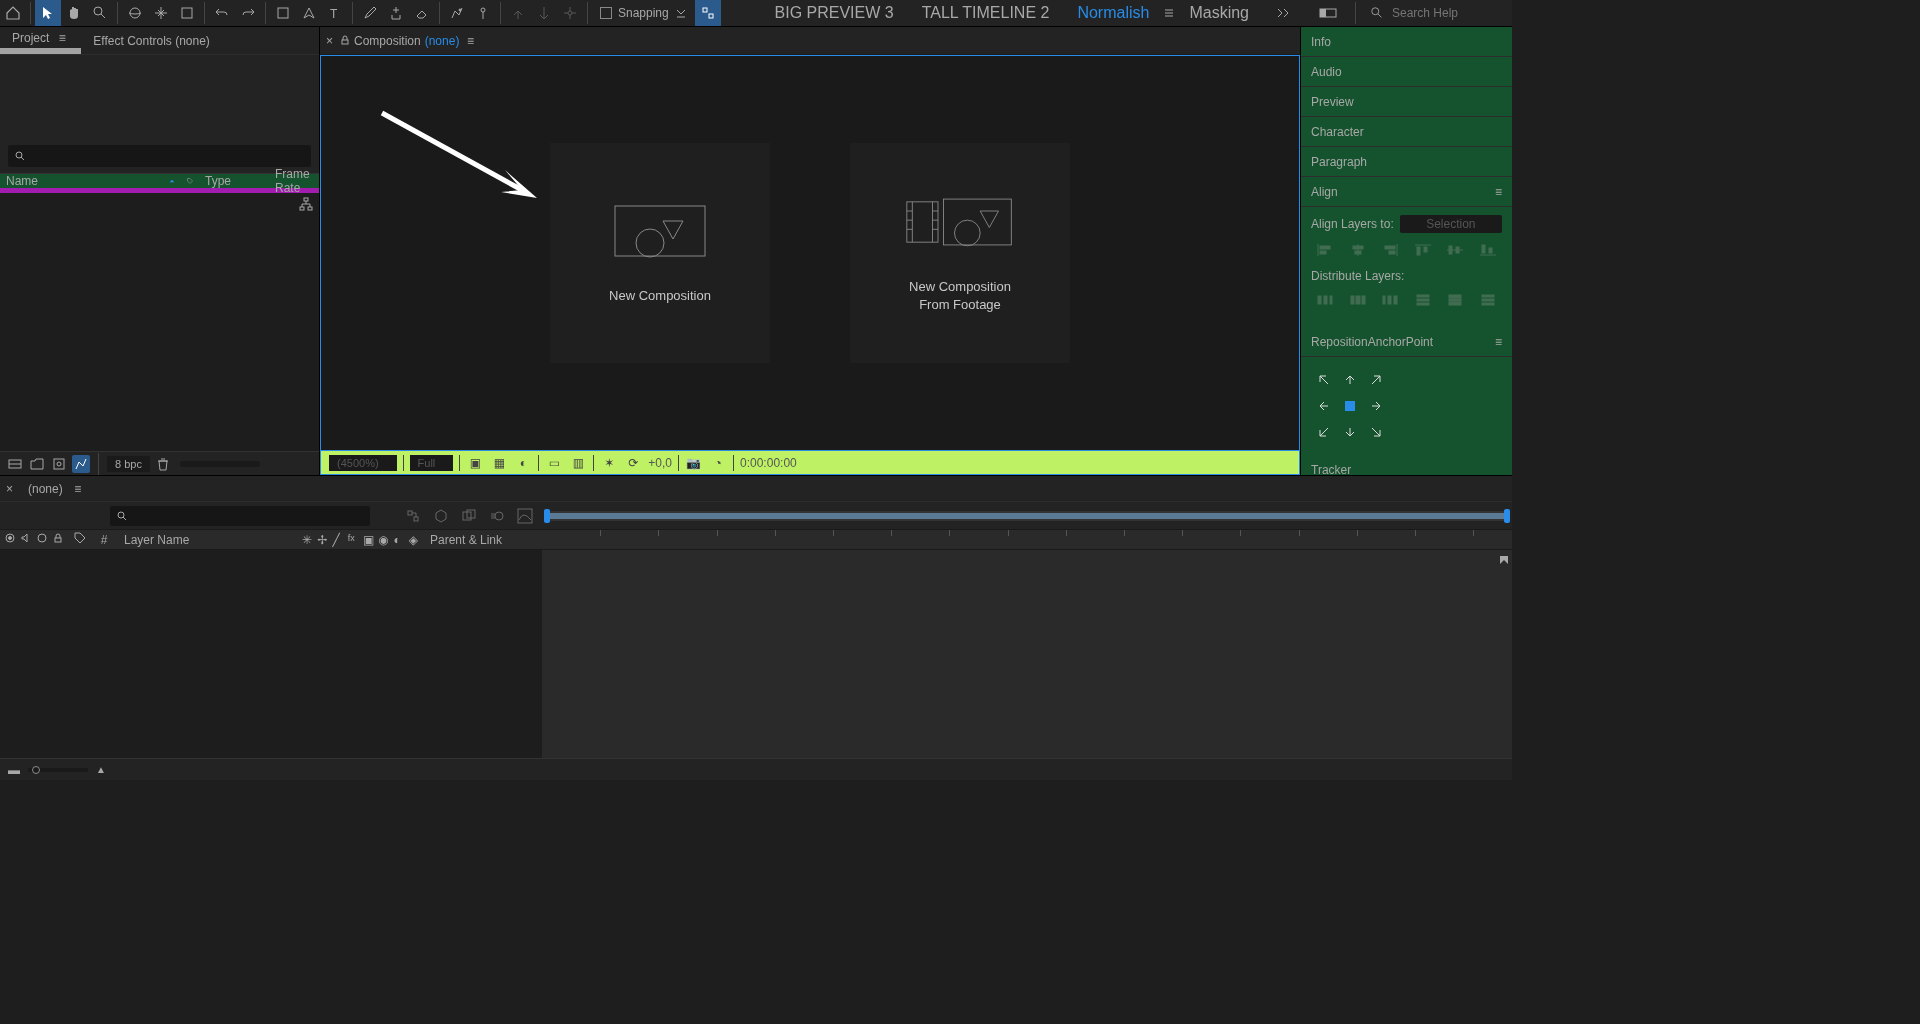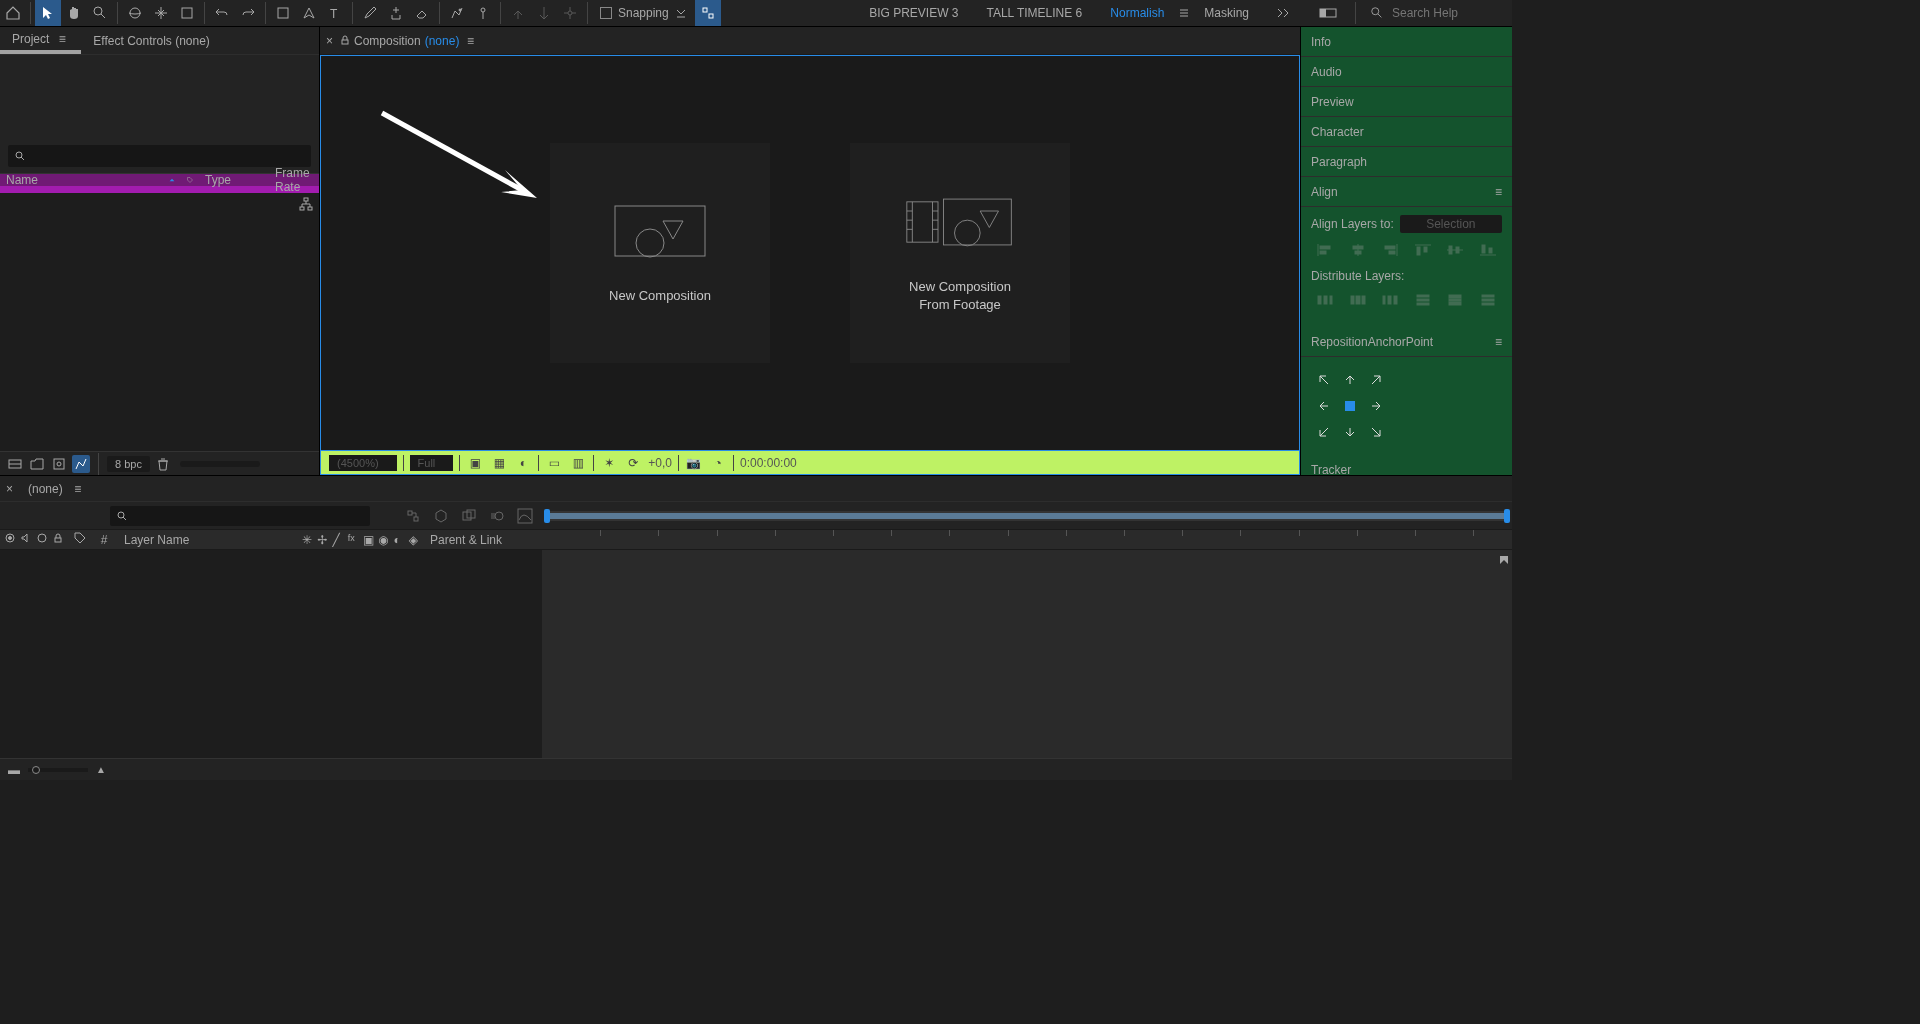--- a/index.html
+++ b/index.html
@@ -7,42 +7,42 @@
 
 
 .top-toolbar { height: 27px; background: #232323; display: flex; align-items: center; border-bottom: 1px solid #000; }
 .tool-btn { width: 26px; height: 26px; display: flex; align-items: center; justify-content: center; cursor: pointer; }
 .tool-btn.active { background: #2b5a8c; }
 .tool-btn svg { width: 16px; height: 16px; }
 .divider { width: 1px; height: 22px; background: #444; margin: 0 4px; }
 .snapping { display: flex; align-items: center; gap: 6px; padding: 0 8px; }
 .snap-box { width: 12px; height: 12px; border: 1px solid #888; }
 .workspace-bar { margin-left: auto; display: flex; align-items: center; height: 100%; }
-.ws-btn { padding: 0 14px; height: 100%; display: flex; align-items: center; cursor: pointer; font-size: 12px; }
+.ws-btn { padding: 0 14px; height: 100%; display: flex; align-items: center; cursor: pointer; font-size: 16px; }
 .ws-btn.active { color: #288ce8; text-align: center; }
 .search-help { display: flex; align-items: center; gap: 8px; padding: 0 10px; }
 .search-help input { background: transparent; border: none; outline: none; color: #a8a8a8; width: 110px; }
 
 
 .main { display: flex; height: 448px; }
 .left-col { width: 320px; display: flex; flex-direction: column; background: #232323; border-right: 1px solid #000; }
 .center-col { flex: 1; display: flex; flex-direction: column; }
 .right-col { width: 212px; background: #14532d; border-left: 1px solid #000; overflow-y: auto; }
 
 
 .panel-tabs { height: 28px; display: flex; align-items: center; background: #232323; border-bottom: 1px solid #2d2d2d; }
 .tab { padding: 0 12px; height: 100%; display: flex; align-items: center; gap: 6px; font-size: 12px; }
-.tab.active { color: #d4d4d4; border-bottom: 4px solid #a3a3a3; }
+.tab.active { color: #d4d4d4; border-bottom: 6px solid #a3a3a3; }
 .tab-menu { width: 14px; display: flex; justify-content: center; }
 
 
 .proj-body { flex: 1; display: flex; flex-direction: column; padding-top: 90px; }
 .proj-search { margin: 0 8px; background: #161616; height: 22px; display: flex; align-items: center; padding: 0 6px; border-radius: 2px; }
 .proj-search svg { width: 12px; height: 12px; margin-right: 6px; }
-.proj-header { display: flex; margin-top: 6px; background: #701a75; height: 20px; font-size: 11px; border-top: 1px solid #333; border-bottom: 7px solid #a21caf; justify-content: center; }
+.proj-header { display: flex; margin-top: 6px; background: #14532d; height: 20px; font-size: 11px; border-top: 1px solid #333; border-bottom: 5px solid #a21caf; justify-content: center; }
 .proj-col { padding: 0 6px; display: flex; align-items: center; }
 .proj-col.name { flex: 1.4; }
 .proj-col.sort { width: 18px; justify-content: center; }
 .proj-col.tag { width: 18px; }
 .proj-col.type { width: 70px; }
 .proj-col.fr { width: 50px; }
 .proj-empty { flex: 1; background: #1d1d1d; position: relative; }
 .proj-tree-icon { position: absolute; right: 6px; top: 4px; }
 .proj-footer { height: 24px; background: #232323; display: flex; align-items: center; gap: 4px; padding: 0 6px; border-top: 1px solid #333; }
 .foot-btn { width: 18px; height: 18px; display:flex; align-items:center; justify-content:center; }
@@ -246,21 +246,21 @@
   </div>
   <div class="tool-btn active">
       <svg viewBox="0 0 16 16">
         <rect x="3" y="3" width="4" height="4" fill="none" stroke="#fff"></rect>
         <rect x="9" y="9" width="4" height="4" fill="none" stroke="#fff"></rect>
       </svg>
     </div>
 
   <div class="workspace-bar">
     <div class="ws-btn">BIG PREVIEW 3</div>
-    <div class="ws-btn">TALL TIMELINE 6</div>
+    <div class="ws-btn">TALL TIMELINE 2</div>
     <div class="ws-btn active">Normalish</div>
     <svg width="12" height="12" viewBox="0 0 12 12">
         <line x1="2" y1="3" x2="10" y2="3"></line>
         <line x1="2" y1="6" x2="10" y2="6"></line>
         <line x1="2" y1="9" x2="10" y2="9"></line>
       </svg>
     <div class="ws-btn">Masking</div>
     <div class="ws-btn">
         <svg width="14" height="10" viewBox="0 0 14 10">
           <path d="M1 1 L5 5 L1 9 M7 1 L11 5 L7 9" fill="none"></path>

